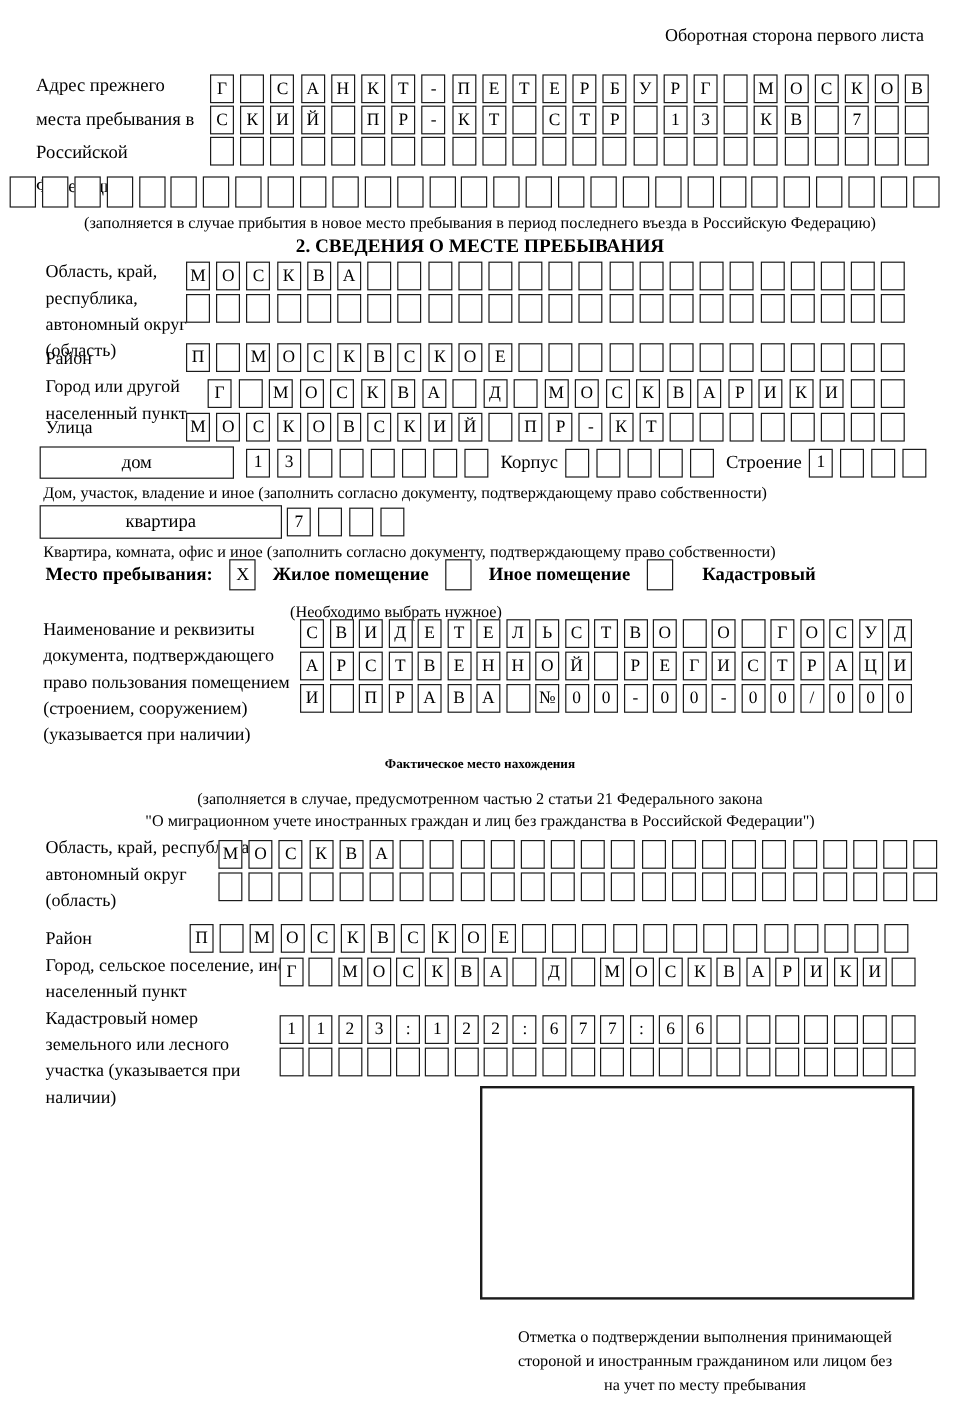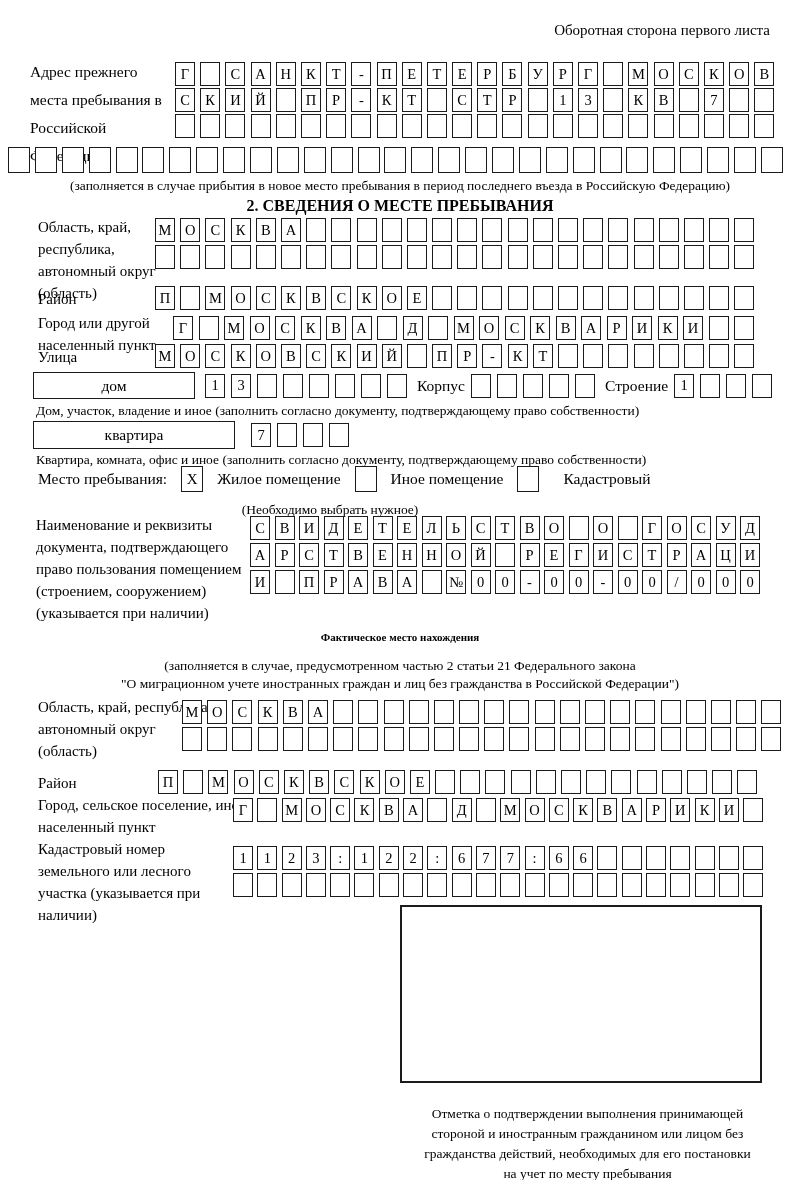--- a/index.html
+++ b/index.html
@@ -37,21 +37,21 @@
     font-size:15.5px;
   }
   .flexrow { display:flex; align-items:center;text-align:center; }
   .inline-label { font-size:15.5px; margin:0 6px 0 10px; white-space:nowrap; }
   .checkcell {
     width:22px; height:26px; border:1.6px solid #1b1b1b;
     display:inline-flex; align-items:center; justify-content:center;
     font-size:15px; flex:0 0 auto;
   }
   .place-row > * { margin-right:14px; }
-  .place-row .opt { font-size:15.5px; white-space:nowrap; }
+  .place-row .opt { font-size:15.5px; white-space:nowrap;font-weight:bold; }
   .big-box { border:2px solid #1b1b1b; background:#fff; }
   .caption { font-size:13.5px; line-height:20px; text-align:center;margin-top:14px; }
 </style>
 </head>
 <body>
 
 <div class="abs" style="top:22px; left:0; right:30px; text-align:right; font-size:15px;">Оборотная сторона первого листа</div>
 
 <div class="abs lbl-lg" style="left:30px; top:58px; width:135px;">Адрес прежнего места пребывания в Российской Федерации</div>
 <div class="abs stack-tight" style="left:175px; top:62px;">
@@ -332,21 +332,21 @@
   <div class="cells gap-f">
       <span class="cell">1</span>
       <span class="cell"></span>
       <span class="cell"></span>
       <span class="cell"></span>
     </div>
 </div>
 <div class="abs note" style="left:36px; top:403px;">Дом, участок, владение и иное (заполнить согласно документу, подтверждающему право собственности)</div>
 
 <div class="abs flexrow" style="left:33px; top:421px;">
-  <div class="label-box" style="width:202px; height:28px; margin-right:16px;">квартира</div>
+  <div class="label-box" style="width:202px; height:28px; margin-right:4px;">квартира</div>
   <div class="cells gap-f">
       <span class="cell">7</span>
       <span class="cell"></span>
       <span class="cell"></span>
       <span class="cell"></span>
     </div>
 </div>
 <div class="abs note" style="left:36px; top:452px;">Квартира, комната, офис и иное (заполнить согласно документу, подтверждающему право собственности)</div>
 
 <div class="abs flexrow place-row" style="left:38px; top:466px;">
@@ -596,15 +596,14 @@
       <span class="cell"></span>
       <span class="cell"></span>
       <span class="cell"></span>
     </div>
 </div>
 
 <div class="abs big-box" style="left:400px; top:905px; width:362px; height:178px;"></div>
 <div class="abs caption" style="left:390px; top:1090px; width:395px;">
   <div>Отметка о подтверждении выполнения принимающей</div>
   <div>стороной и иностранным гражданином или лицом без</div>
-  <div>гражданства действий, необходимых для его постановки</div>
   <div>на учет по месту пребывания</div>
 </div>
 
 </body></html>

